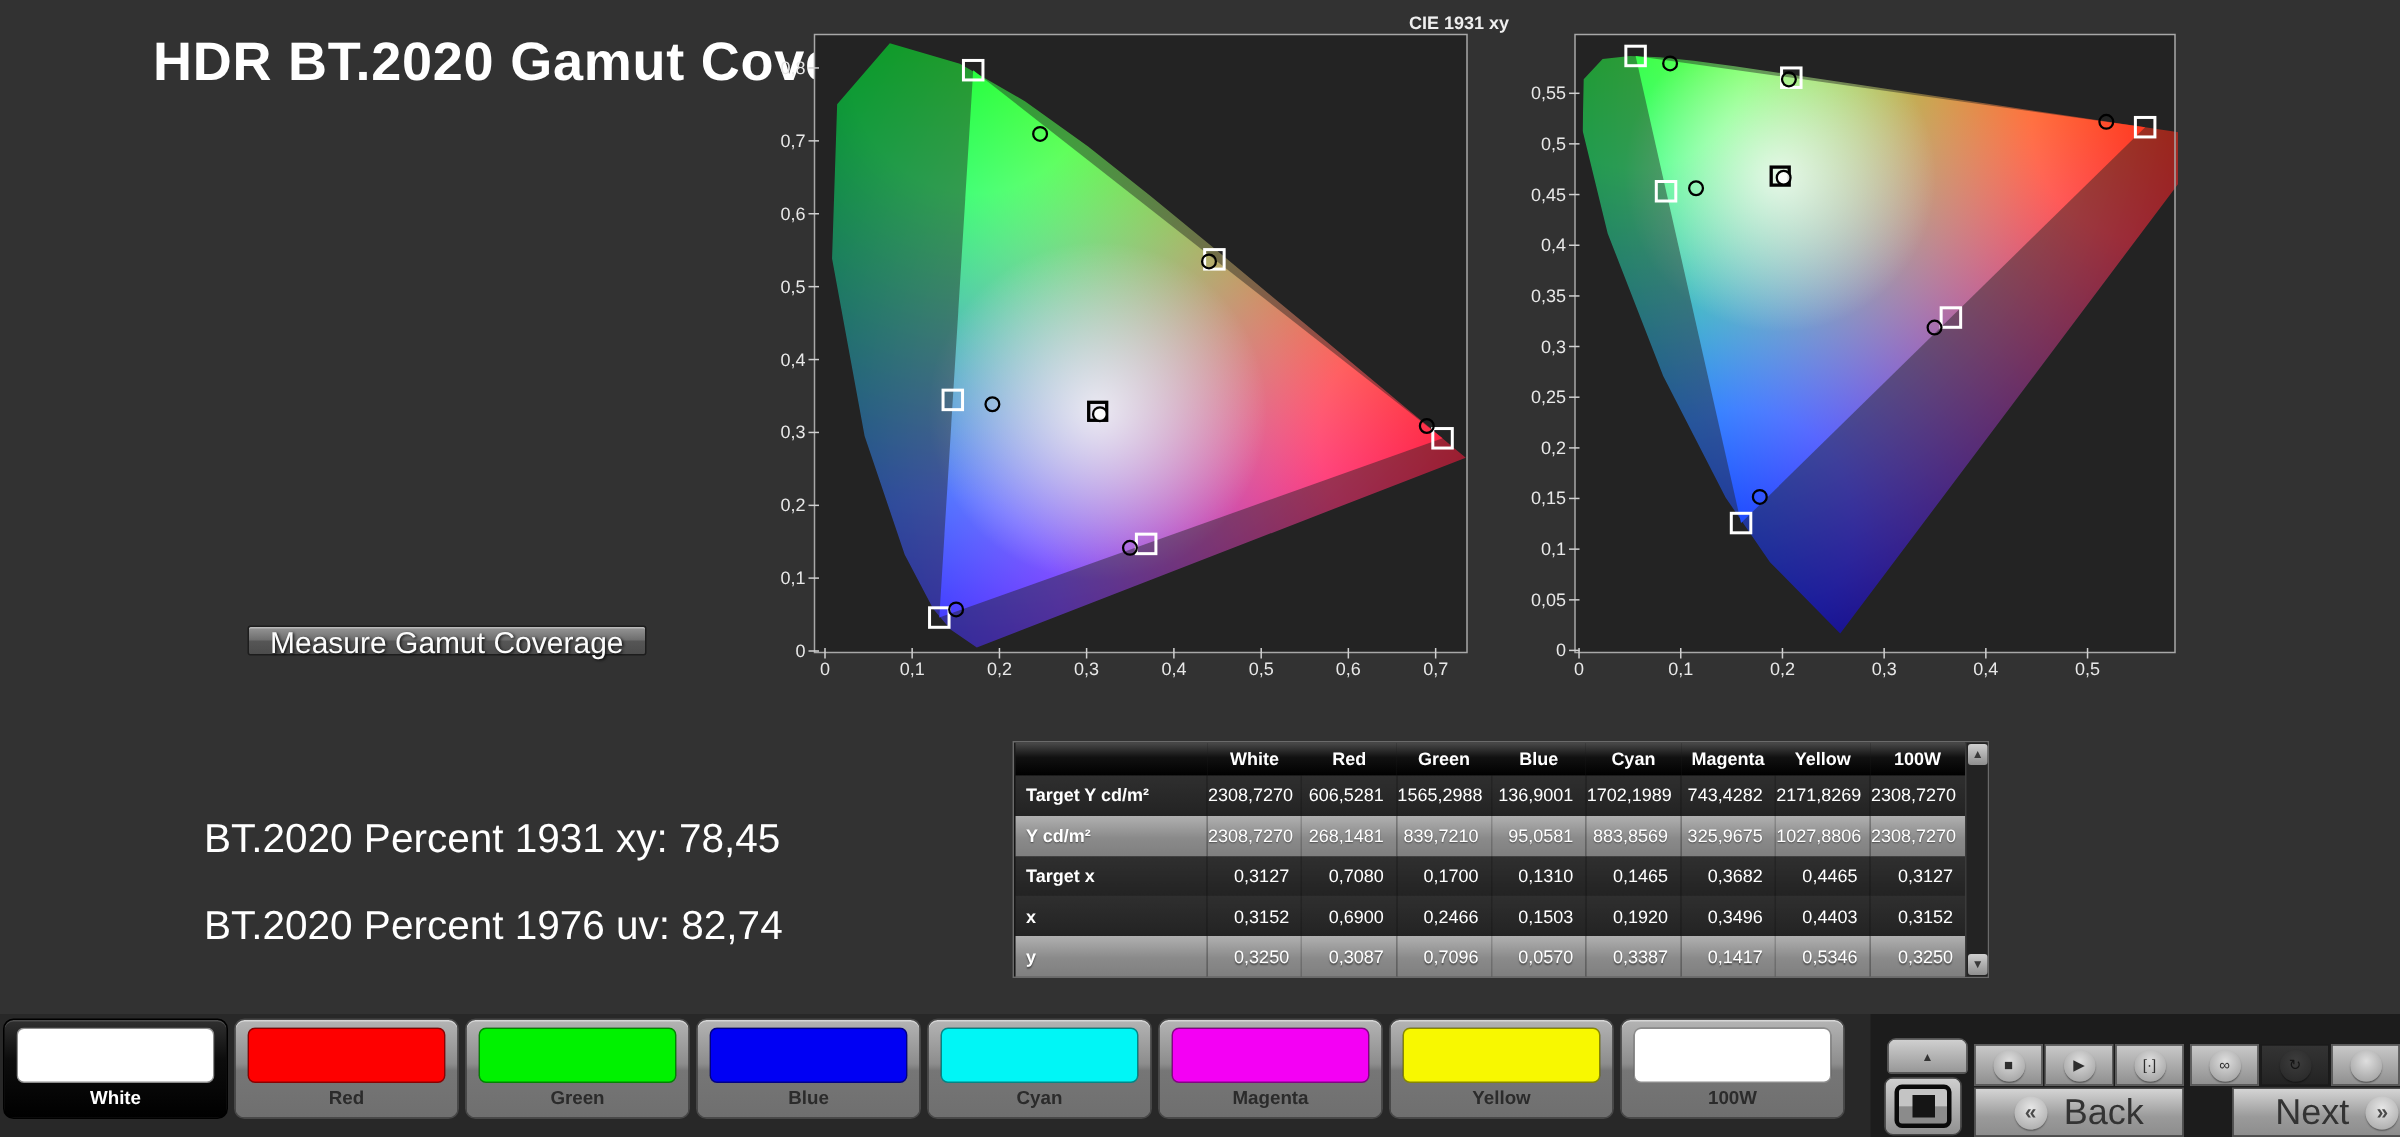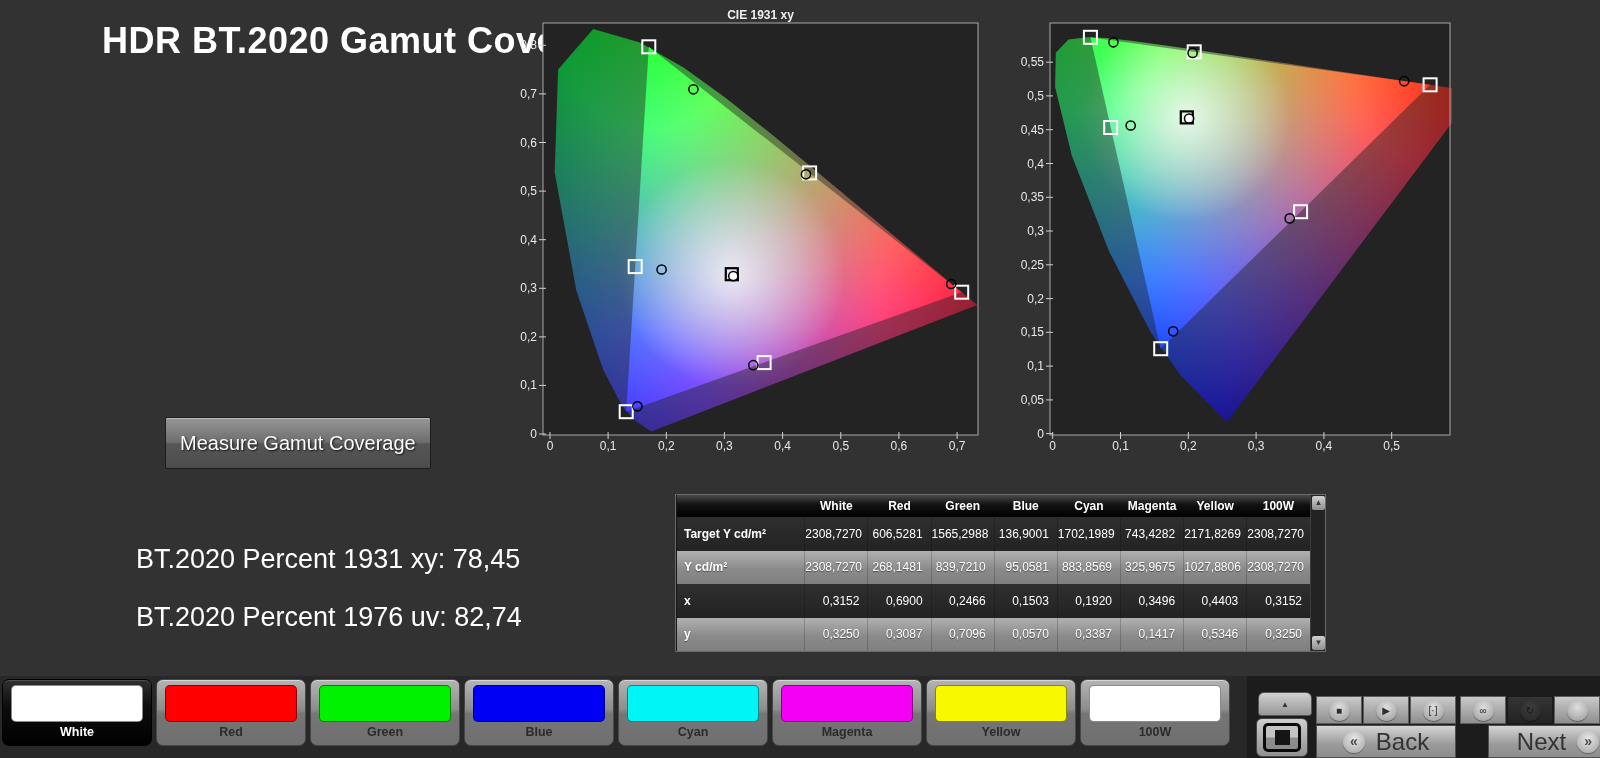--- a/index.html
+++ b/index.html
@@ -7,21 +7,21 @@
   .app { position:relative; width:1600px; height:758px; overflow:hidden;
          background:#323232; font-family:"Liberation Sans", sans-serif; }
 
   .page-title { position:absolute; left:102px; top:20px; font-size:36px; font-weight:600;
                 color:#ffffff; letter-spacing:.5px; }
 
   .chart-title { position:absolute; text-align:center; font-size:12px; font-weight:bold; color:#efefef; }
   .chart-host  { position:absolute; }
   .chart-host svg { overflow:visible; display:block; }
 
-  .measure-btn { position:absolute; left:165px; top:417px; height:52px; padding:0 14px;
+  .measure-btn { position:absolute; left:165px; top:417px; height:20px; padding:0 14px;
                  font-family:"Liberation Sans", sans-serif; font-size:20px; color:#fcfcfc;
                  text-shadow:1px 1px 2px rgba(0,0,0,.8);
                  background:linear-gradient(180deg,#969696,#6e6e6e 48%,#565656 52%,#4c4c4c);
                  border:1px solid #1d1d1d; border-radius:2px; box-shadow:inset 0 1px 0 rgba(255,255,255,.35);
                  cursor:pointer; }
 
   .result-line { position:absolute; left:136px; font-size:27px; color:#ffffff; }
   .result-1 { top:544px; } .result-2 { top:602px; }
 
   
@@ -87,21 +87,21 @@
              background:radial-gradient(circle at 50% 35%, #e6e6e6, #a2a2a2); box-shadow:0 1px 1px rgba(0,0,0,.35); }
   .nav-back { left:0; } .nav-next { left:144px;margin-left:28px; }
 </style>
 </head>
 <body>
 
 <div class="app">
 
   <div class="page-title">HDR BT.2020  Gamut Coverage</div>
 
-  <div class="chart-title" style="left:543px; top:8px; width:435px;">CIE 1931 xy</div>
+  <div class="chart-title" style="left:571px; top:8px; width:435px;text-align:right;">CIE 1931 xy</div>
   <div class="chart-host" style="left:505px; top:21px; width:475px; height:432px;">
       <svg width="475" height="432">
         <defs>
           <clipPath id="c0locus">
             <polygon points="146.2,410.6 128.7,398.6 117.1,384.9 98.1,348.6 71.4,269.7 49.7,151.4 53.1,48.5 88.2,7.9 134.9,21.5 178.5,46.6 220.4,76.7 262.0,109.6 303.2,143.5 343.0,176.6 379.5,206.9 409.6,232.0 432.2,250.8 447.1,263.2 463.1,276.6 472.2,284.1"></polygon>
           </clipPath>
           <clipPath id="c0tri">
             <polygon points="456.7,271.2 143.8,25.8 121.2,390.7"></polygon>
           </clipPath>
           <radialGradient id="c0g0" gradientUnits="userSpaceOnUse" cx="456.7" cy="271.2" r="457">
@@ -326,20 +326,31 @@
             <td>2308,7270</td>
             <td>268,1481</td>
             <td>839,7210</td>
             <td>95,0581</td>
             <td>883,8569</td>
             <td>325,9675</td>
             <td>1027,8806</td>
             <td>2308,7270</td>
           </tr>
           <tr class="row-dark">
+            <td class="rlabel">Target x</td>
+            <td>0,3127</td>
+            <td>0,7080</td>
+            <td>0,1700</td>
+            <td>0,1310</td>
+            <td>0,1465</td>
+            <td>0,3682</td>
+            <td>0,4465</td>
+            <td>0,3127</td>
+          </tr>
+          <tr class="row-dark">
             <td class="rlabel">x</td>
             <td>0,3152</td>
             <td>0,6900</td>
             <td>0,2466</td>
             <td>0,1503</td>
             <td>0,1920</td>
             <td>0,3496</td>
             <td>0,4403</td>
             <td>0,3152</td>
           </tr>

